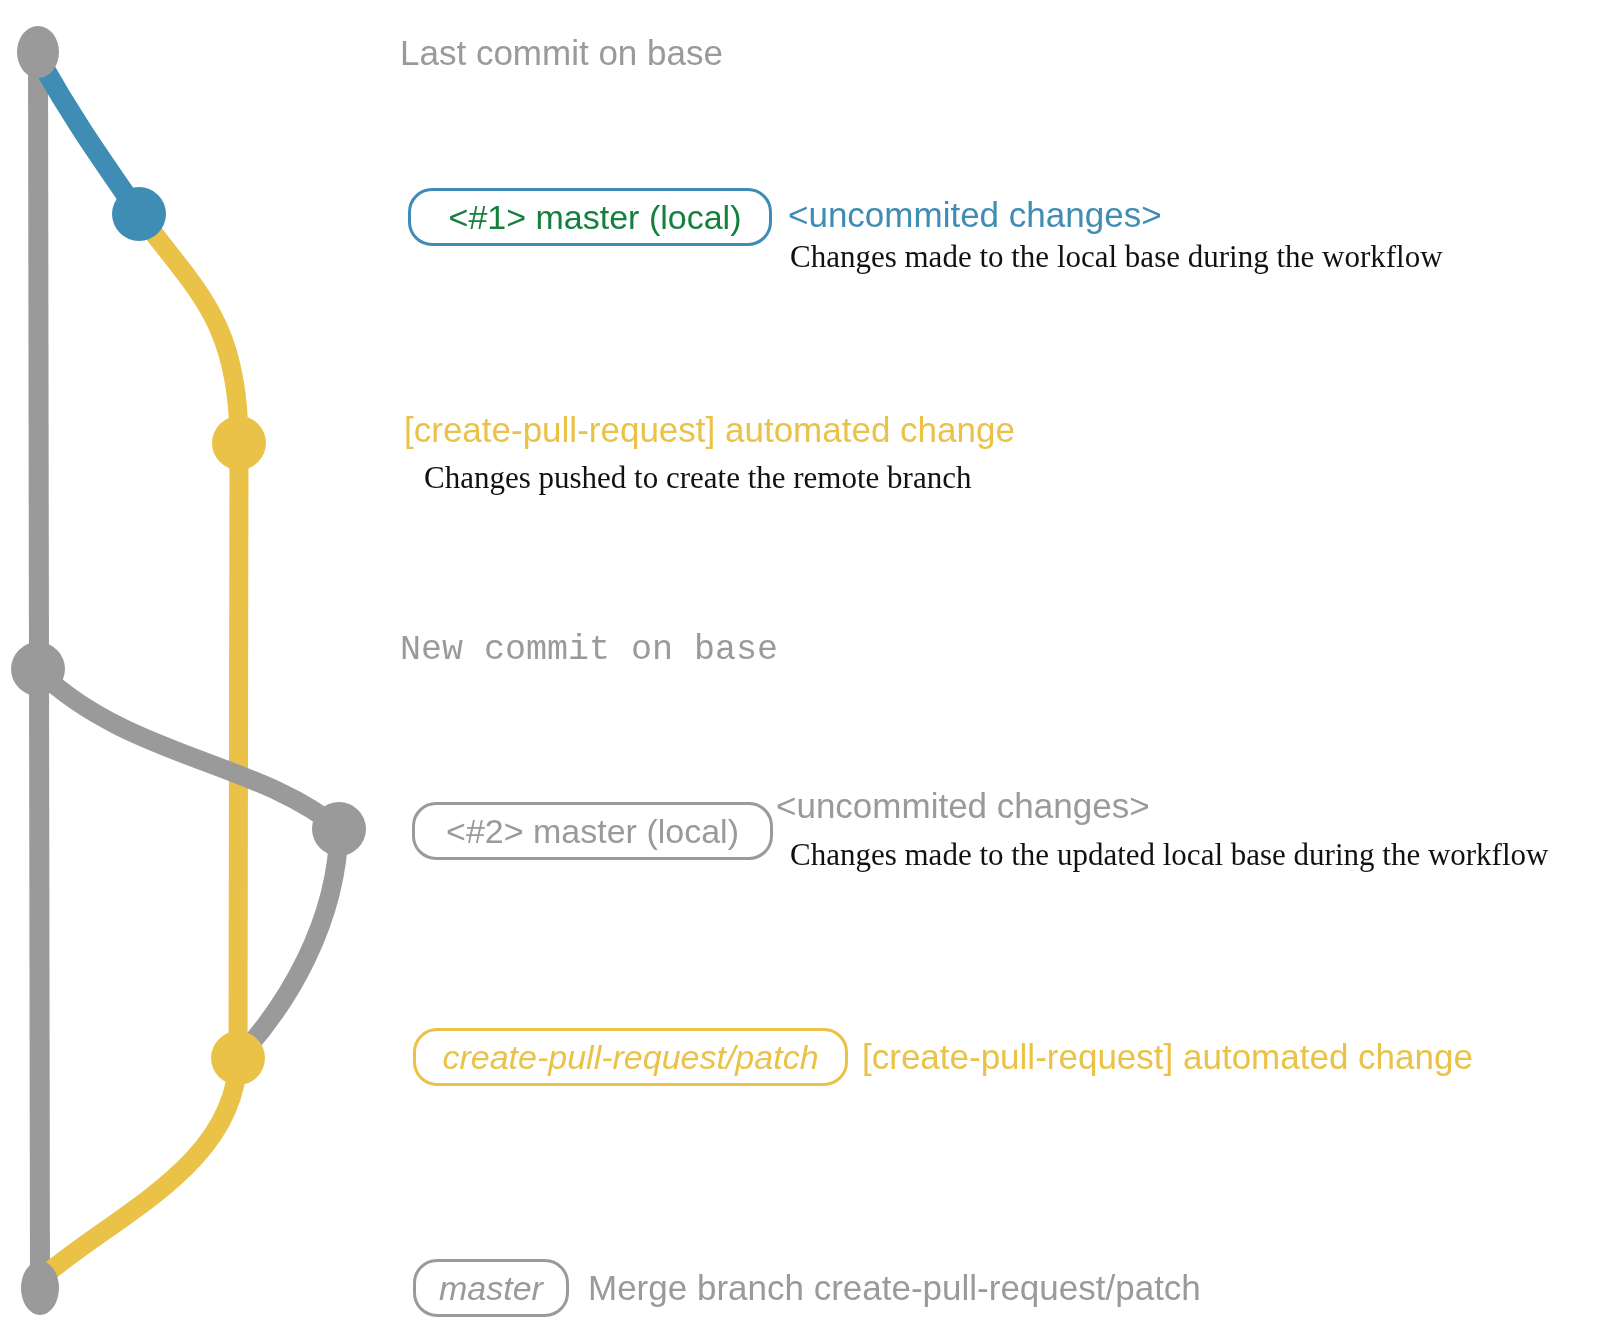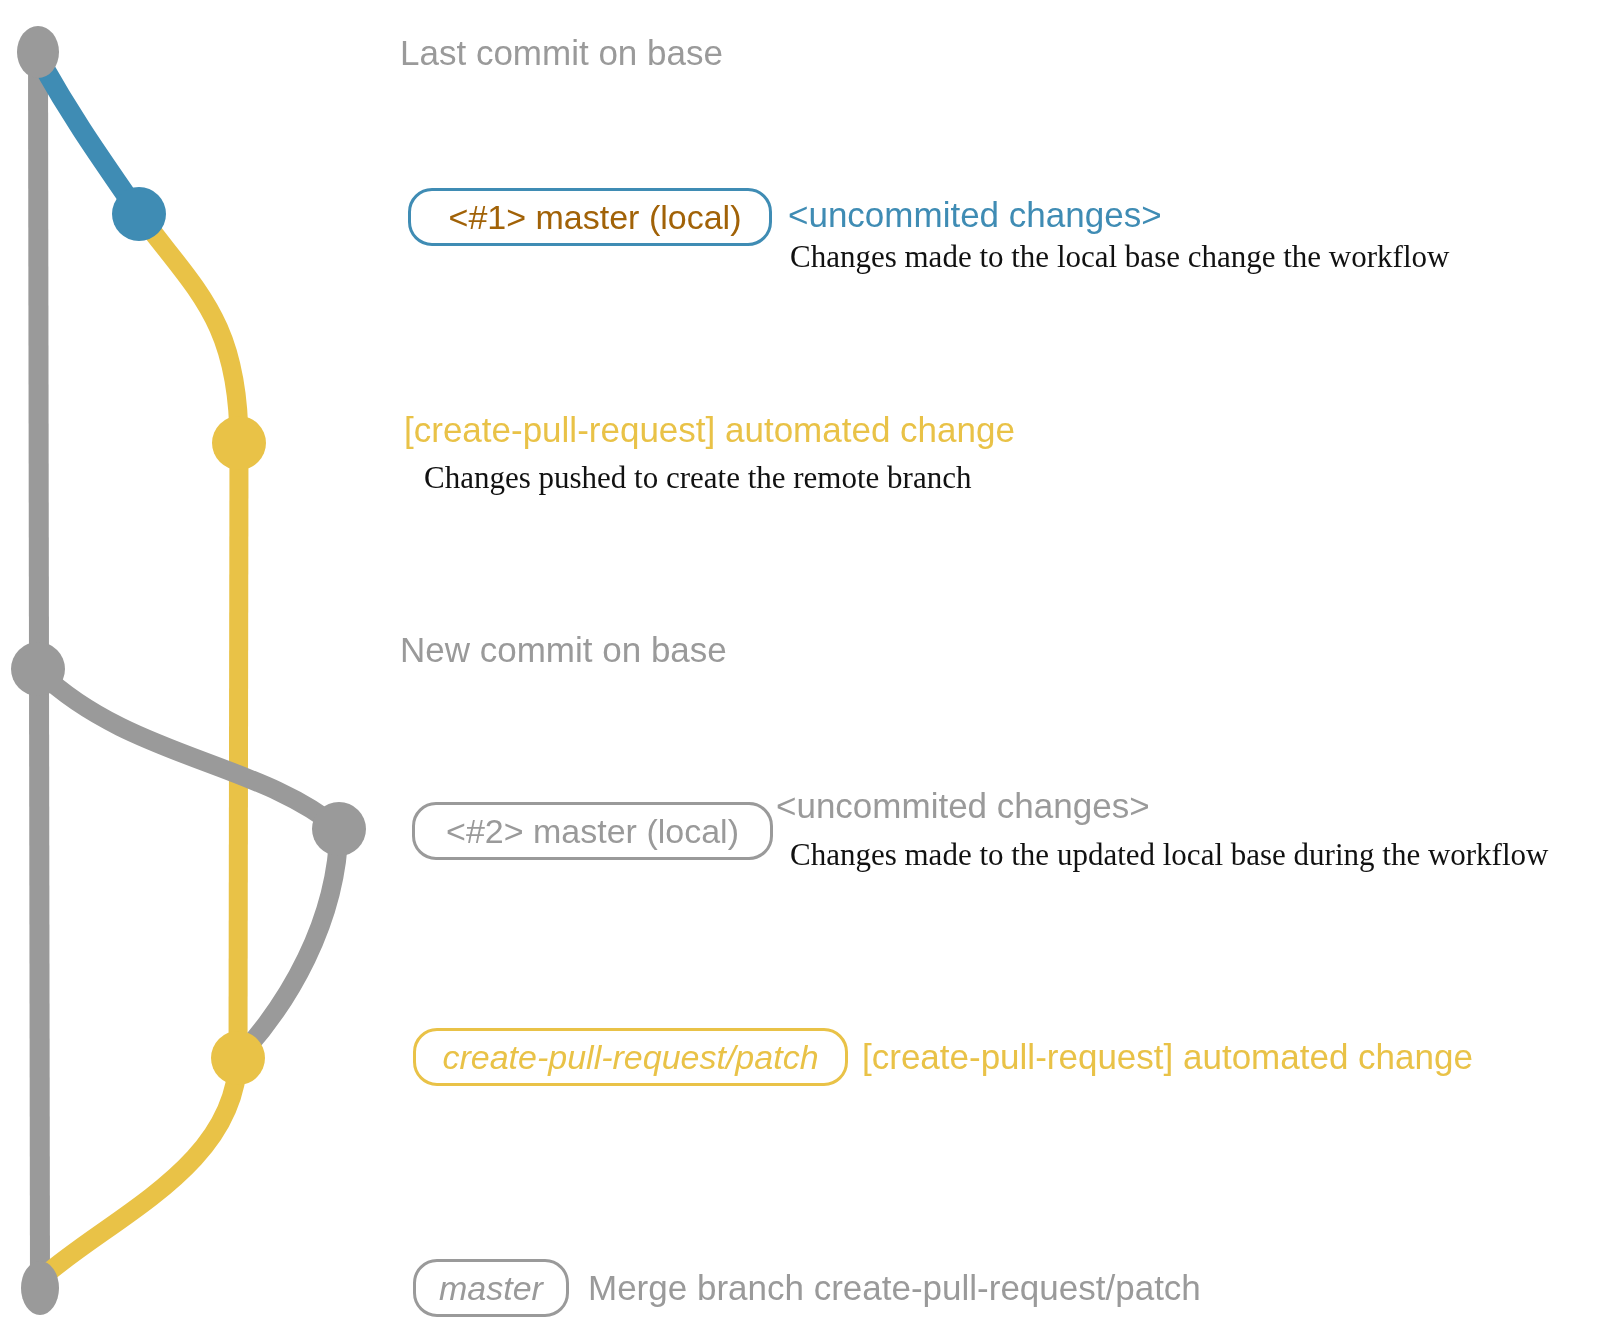--- a/index.html
+++ b/index.html
@@ -41,33 +41,33 @@
     height: 58px;
     border-radius: 24px;
     border: 3px solid;
     display: inline-flex;
     align-items: center;
     justify-content: center;
     font-size: 34px;
     white-space: nowrap;
     background: #ffffff;
   }
-  .badge.blue   { color: #a16207; border-color: #3f8cb4; padding-left: 10px; }
+  .badge.blue   { color: #15803d; border-color: #3f8cb4; padding-left: 10px; }
   .badge.gray   { color: #9a9a9a; border-color: #9a9a9a; }
   .badge.yellow { color: #e9c247; border-color: #e9c247; font-style: italic; }
   #badge-1 { left: 408px; top: 188px;  width: 364px; }
   #badge-2 { left: 412px; top: 802px;  width: 361px; }
   #badge-3 { left: 413px; top: 1028px; width: 435px; }
   #badge-4 { left: 413px; top: 1259px; width: 156px; font-style: italic; }
   #note-last-commit { left: 400px; top: 34px; }
   #note-unc-1       { left: 788px; top: 196px; }
   #desc-1           { left: 790px; top: 240px; }
   #note-auto-1      { left: 404px; top: 411px; }
   #desc-2           { left: 424px; top: 461px; }
-  #note-new-commit  { left: 400px; top: 631px; }
+  #note-new-commit  { left: 400px; top: 631px; font-family: Liberation Mono, monospace; }
   #note-unc-2       { left: 776px; top: 787px; }
   #desc-3           { left: 790px; top: 838px; }
   #note-auto-2      { left: 862px; top: 1038px; }
   #desc-4           { left: 895px; top: 1089px; }
   #note-merge       { left: 588px; top: 1269px; }
 </style>
 </head>
 <body>
 
 <div class="stage">
@@ -94,21 +94,21 @@
     <circle cx="38" cy="669" r="27" fill="#9a9a9a"></circle>
     <circle cx="339" cy="829" r="27" fill="#9a9a9a"></circle>
     <circle cx="238" cy="1058" r="27" fill="#e9c247"></circle>
     <ellipse cx="40" cy="1288" rx="19" ry="27" fill="#9a9a9a"></ellipse>
   </svg>
 
   <div class="note gray" id="note-last-commit">Last commit on base</div>
 
   <div class="badge blue" id="badge-1">&lt;#1&gt; master (local)</div>
   <div class="note blue" id="note-unc-1">&lt;uncommited changes&gt;</div>
-  <div class="desc" id="desc-1">Changes made to the local base change the workflow</div>
+  <div class="desc" id="desc-1">Changes made to the local base during the workflow</div>
 
   <div class="note yellow" id="note-auto-1">[create-pull-request] automated change</div>
   <div class="desc" id="desc-2">Changes pushed to create the remote branch</div>
 
   <div class="note gray" id="note-new-commit">New commit on base</div>
 
   <div class="badge gray" id="badge-2">&lt;#2&gt; master (local)</div>
   <div class="note gray" id="note-unc-2">&lt;uncommited changes&gt;</div>
   <div class="desc" id="desc-3">Changes made to the updated local base during the workflow</div>
 

